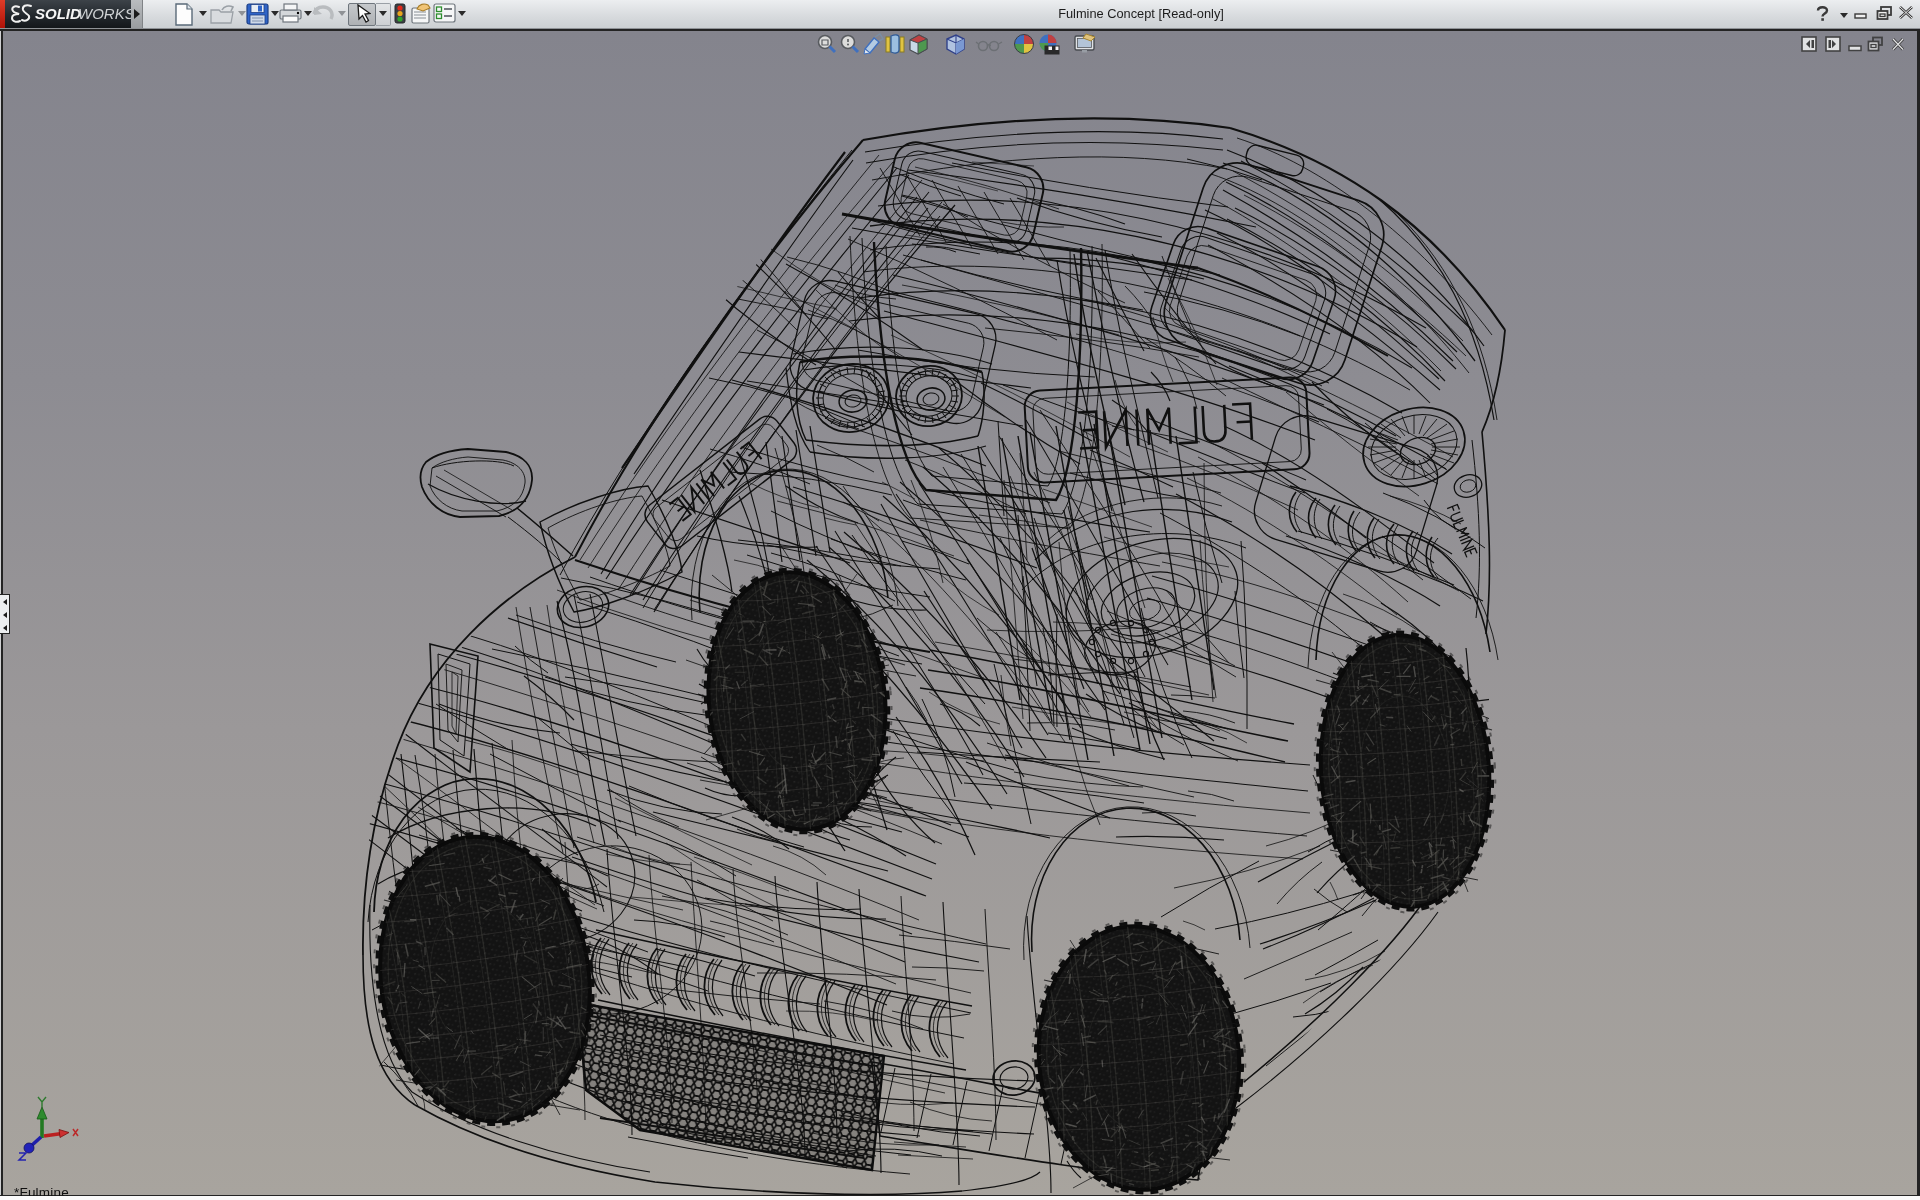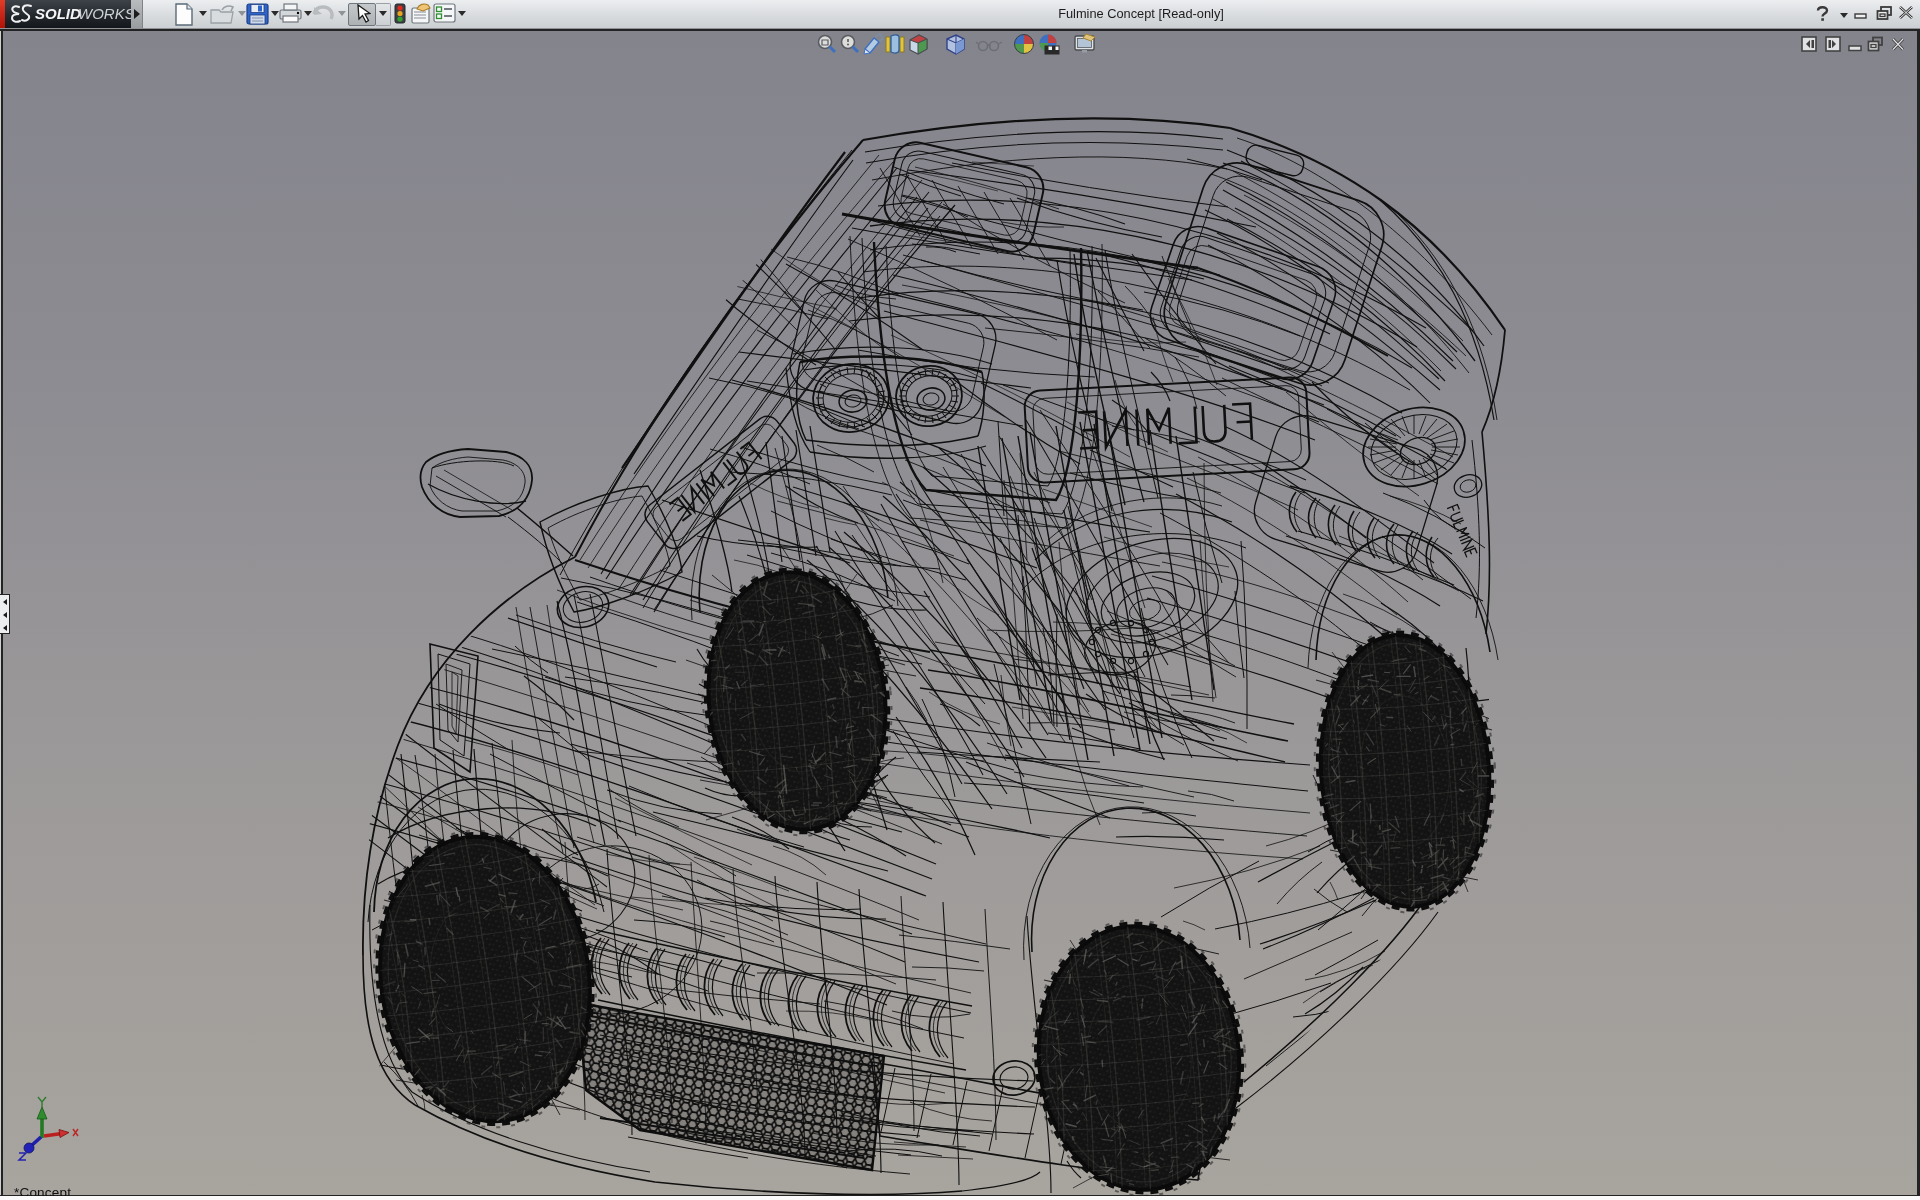--- a/index.html
+++ b/index.html
@@ -1981,14 +1981,14 @@
       <line x1="30" y1="42" x2="30" y2="21" stroke="#237a23" stroke-width="3.6"></line>
       <path d="M30 11 L25 23 L35 23 Z" fill="#2e8b2e" stroke="#145a14" stroke-width="0.8"></path>
       <path d="M26 1 L30 6 L34 1 M30 6 L30 11" fill="none" stroke="#2e7a2e" stroke-width="1.4"></path>
       <line x1="32" y1="40" x2="50" y2="37.5" stroke="#bb2020" stroke-width="3.6"></line>
       <path d="M57 36.5 L47 33.5 L48 41.5 Z" fill="#cc3030" stroke="#7a1010" stroke-width="0.8"></path>
       <path d="M61 33 L66 40 M66 33 L61 40" fill="none" stroke="#bb2a2a" stroke-width="1.5"></path>
       <line x1="29" y1="41" x2="19" y2="50" stroke="#2020aa" stroke-width="3.6"></line>
       <circle cx="17" cy="52" r="5" fill="#2222b8" stroke="#111160" stroke-width="0.8"></circle>
       <path d="M7 57 L14 57 L7 64 L14 64" fill="none" stroke="#2424b0" stroke-width="1.5"></path>
     </svg>
-<div id="dimetric">*Concept</div>
+<div id="dimetric">*Fulmine</div>
 <div id="bottomstrip"></div>
   </div>
 </body></html>

